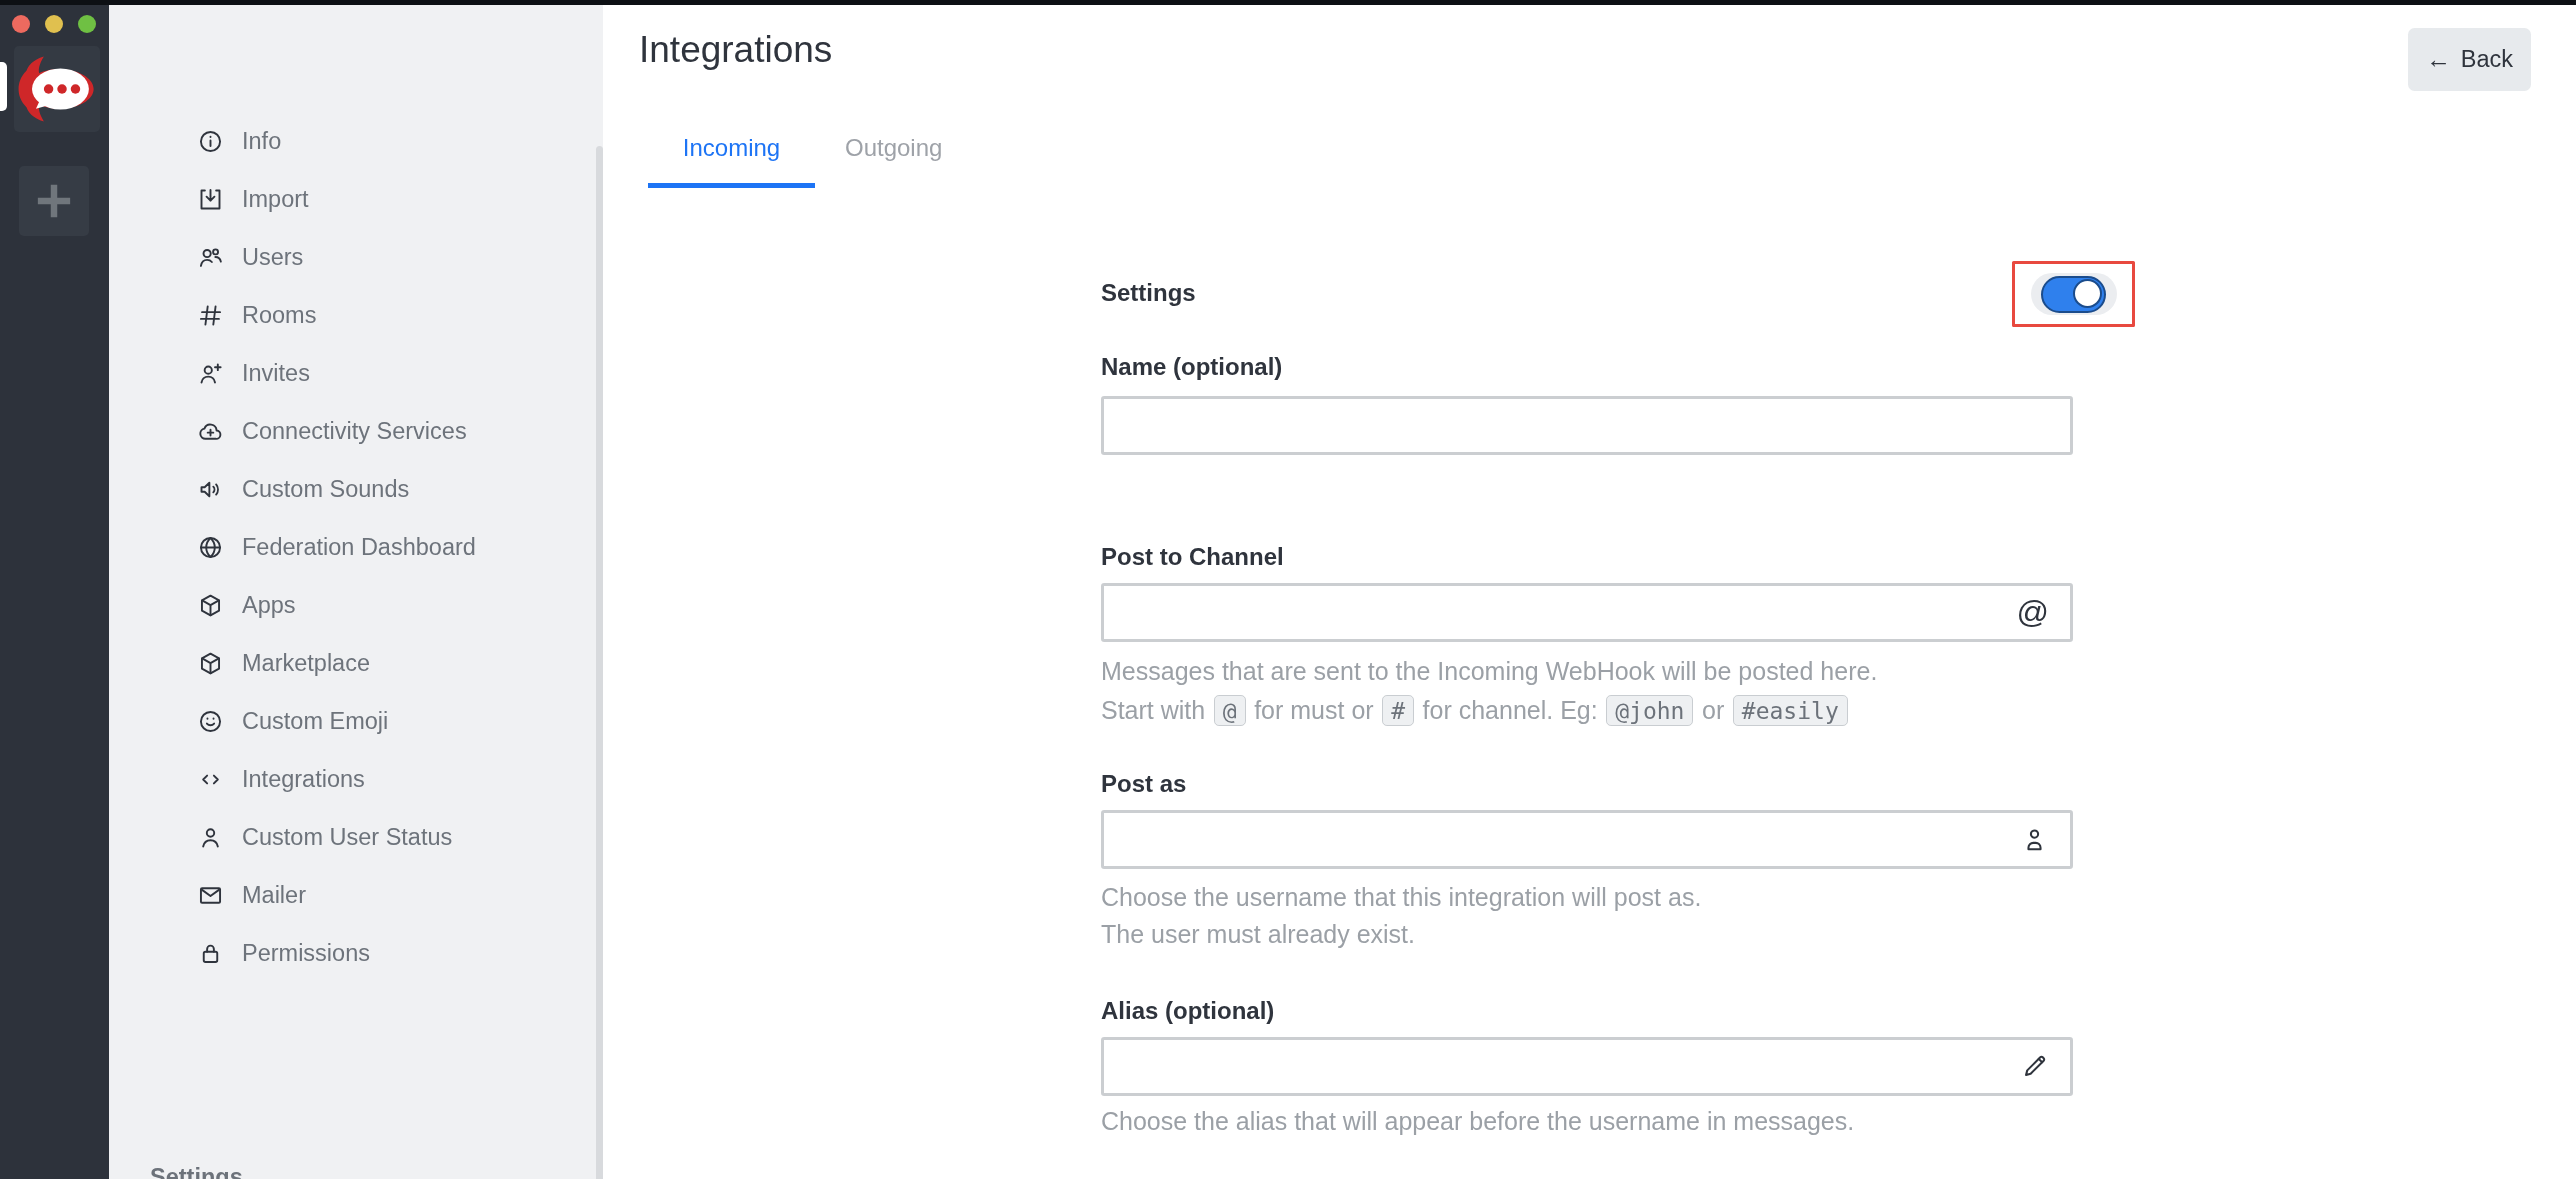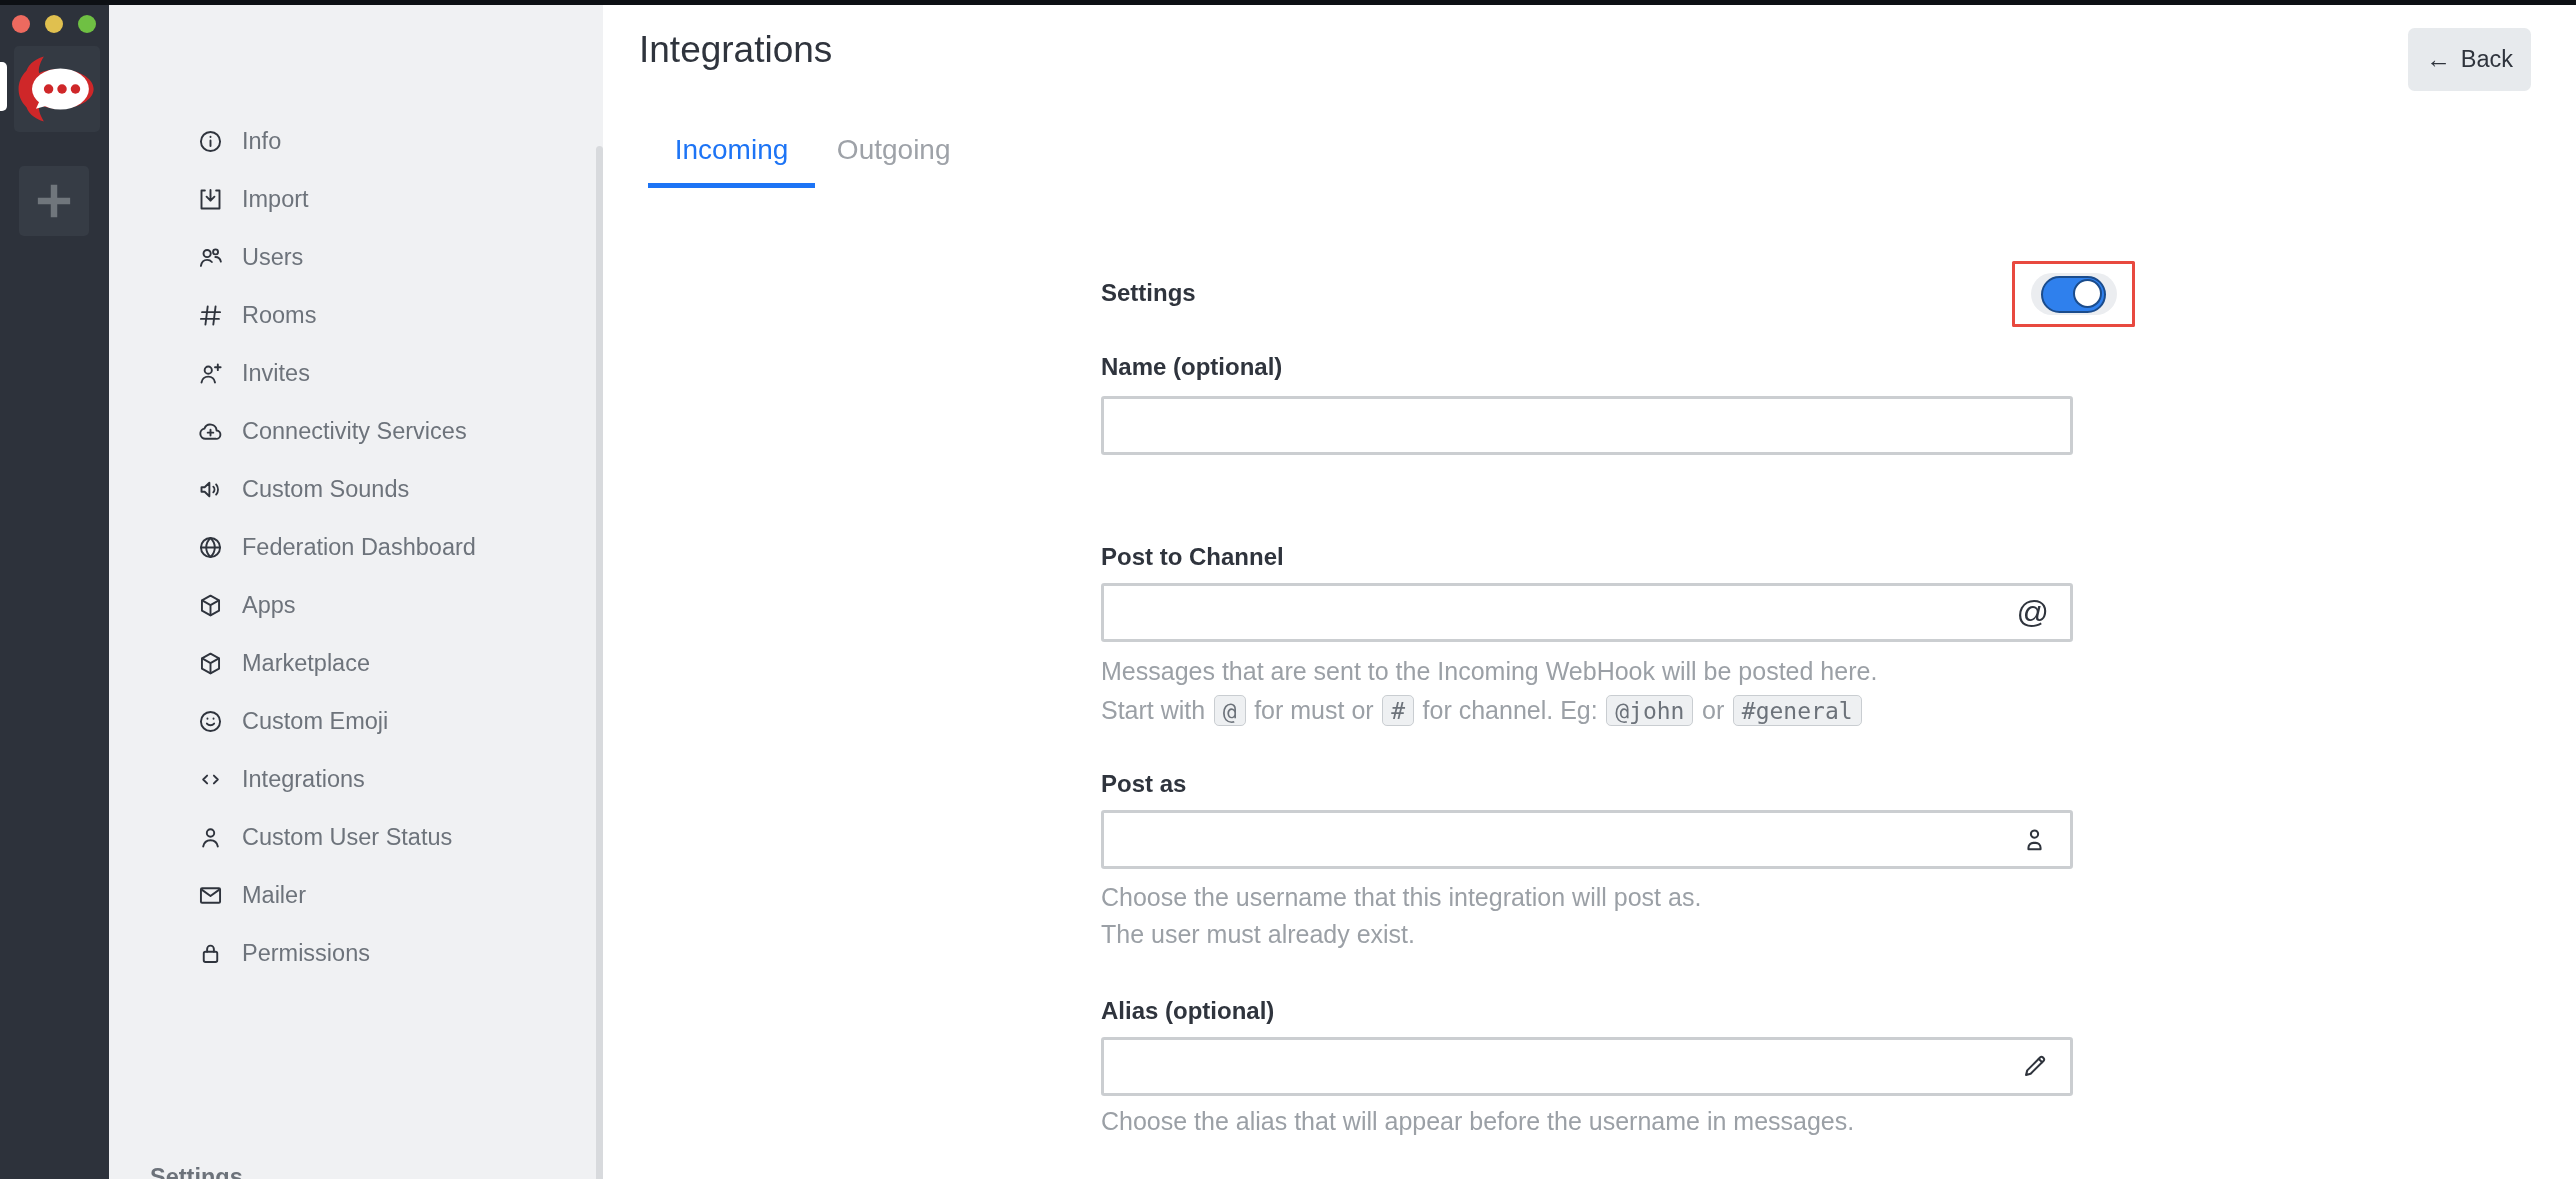--- a/index.html
+++ b/index.html
@@ -31,21 +31,21 @@
   .panel-scrollbar { position:absolute; left:487px; top:146px; width:7.3px; height:1034px; background:#d8dadd; border-radius:4px 4px 0 0; }
 
   
   .main { position:absolute; left:603px; top:0; width:1973px; height:1179px; background:#fff; }
   .page-title { position:absolute; left:36px; top:29px; font-size:37px; font-weight:400; color:#2f343d; }
   .back-btn { position:absolute; right:45px; top:27.5px; width:123px; height:63px; background:#e7eaed; border-radius:6.5px;
               display:flex; align-items:center; justify-content:center; gap:9.7px; font-size:23.5px; color:#2f343d; cursor:pointer; }
   .back-arrow { font-size:25px; line-height:1; }
   .tabs { position:absolute; left:45px; top:122px; height:66px; display:flex; }
   .tab { position:relative; height:66px; display:flex; align-items:flex-start; justify-content:center; padding-top:12px;
-         font-size:28px; font-weight:500; cursor:pointer; }
+         font-size:24px; font-weight:500; cursor:pointer; }
   .tab-incoming { width:167px; }
   .tab-outgoing { width:138px; margin-left:9.7px; color:#9ea2a8; }
   .tab-underline { position:absolute; left:0; bottom:0; width:100%; height:4.9px; }
 
   
   .form { position:absolute; left:498px; top:261px; width:972px; height:919px; }
   .f-label { position:absolute; left:0; font-size:24px; font-weight:600; color:#2f343d; white-space:nowrap; }
   .f-helper { position:absolute; left:0; font-size:25px; color:#9ba0a6; white-space:nowrap; }
   .f-input-wrap { position:absolute; left:0; width:972px; height:59px; }
   .f-input { width:100%; height:100%; border:3.2px solid #cbced1; border-radius:3.2px; background:#fff;
@@ -248,21 +248,21 @@
 
     <div class="f-label" style="top:282px">Post to Channel</div>
     <div class="f-input-wrap" style="top:322px">
       <input class="f-input" type="text" value="" style="">
       <div class="addon">
           <span class="at-glyph">@</span>
         </div>
     </div>
     <div class="f-helper" style="top:396px">Messages that are sent to the Incoming WebHook will be posted here.</div>
     <div class="f-helper helper2" style="top:434px">
-      <span>Start with </span><span class="chip">@</span><span> for must or </span><span class="chip">#</span><span> for channel. Eg: </span><span class="chip">@john</span><span> or </span><span class="chip">#general</span>
+      <span>Start with </span><span class="chip">@</span><span> for must or </span><span class="chip">#</span><span> for channel. Eg: </span><span class="chip">@john</span><span> or </span><span class="chip">#easily</span>
     </div>
 
     <div class="f-label" style="top:509px">Post as</div>
     <div class="f-input-wrap" style="top:549px">
       <input class="f-input" type="text" value="" style="">
       <div class="addon">
         <svg viewBox="0 0 24 24">
             <circle cx="12" cy="7.5" r="3"></circle>
             <path d="M7 20v-1.2a4 4 0 0 1 4-4h2a4 4 0 0 1 4 4V20z"></path>
           </svg>

